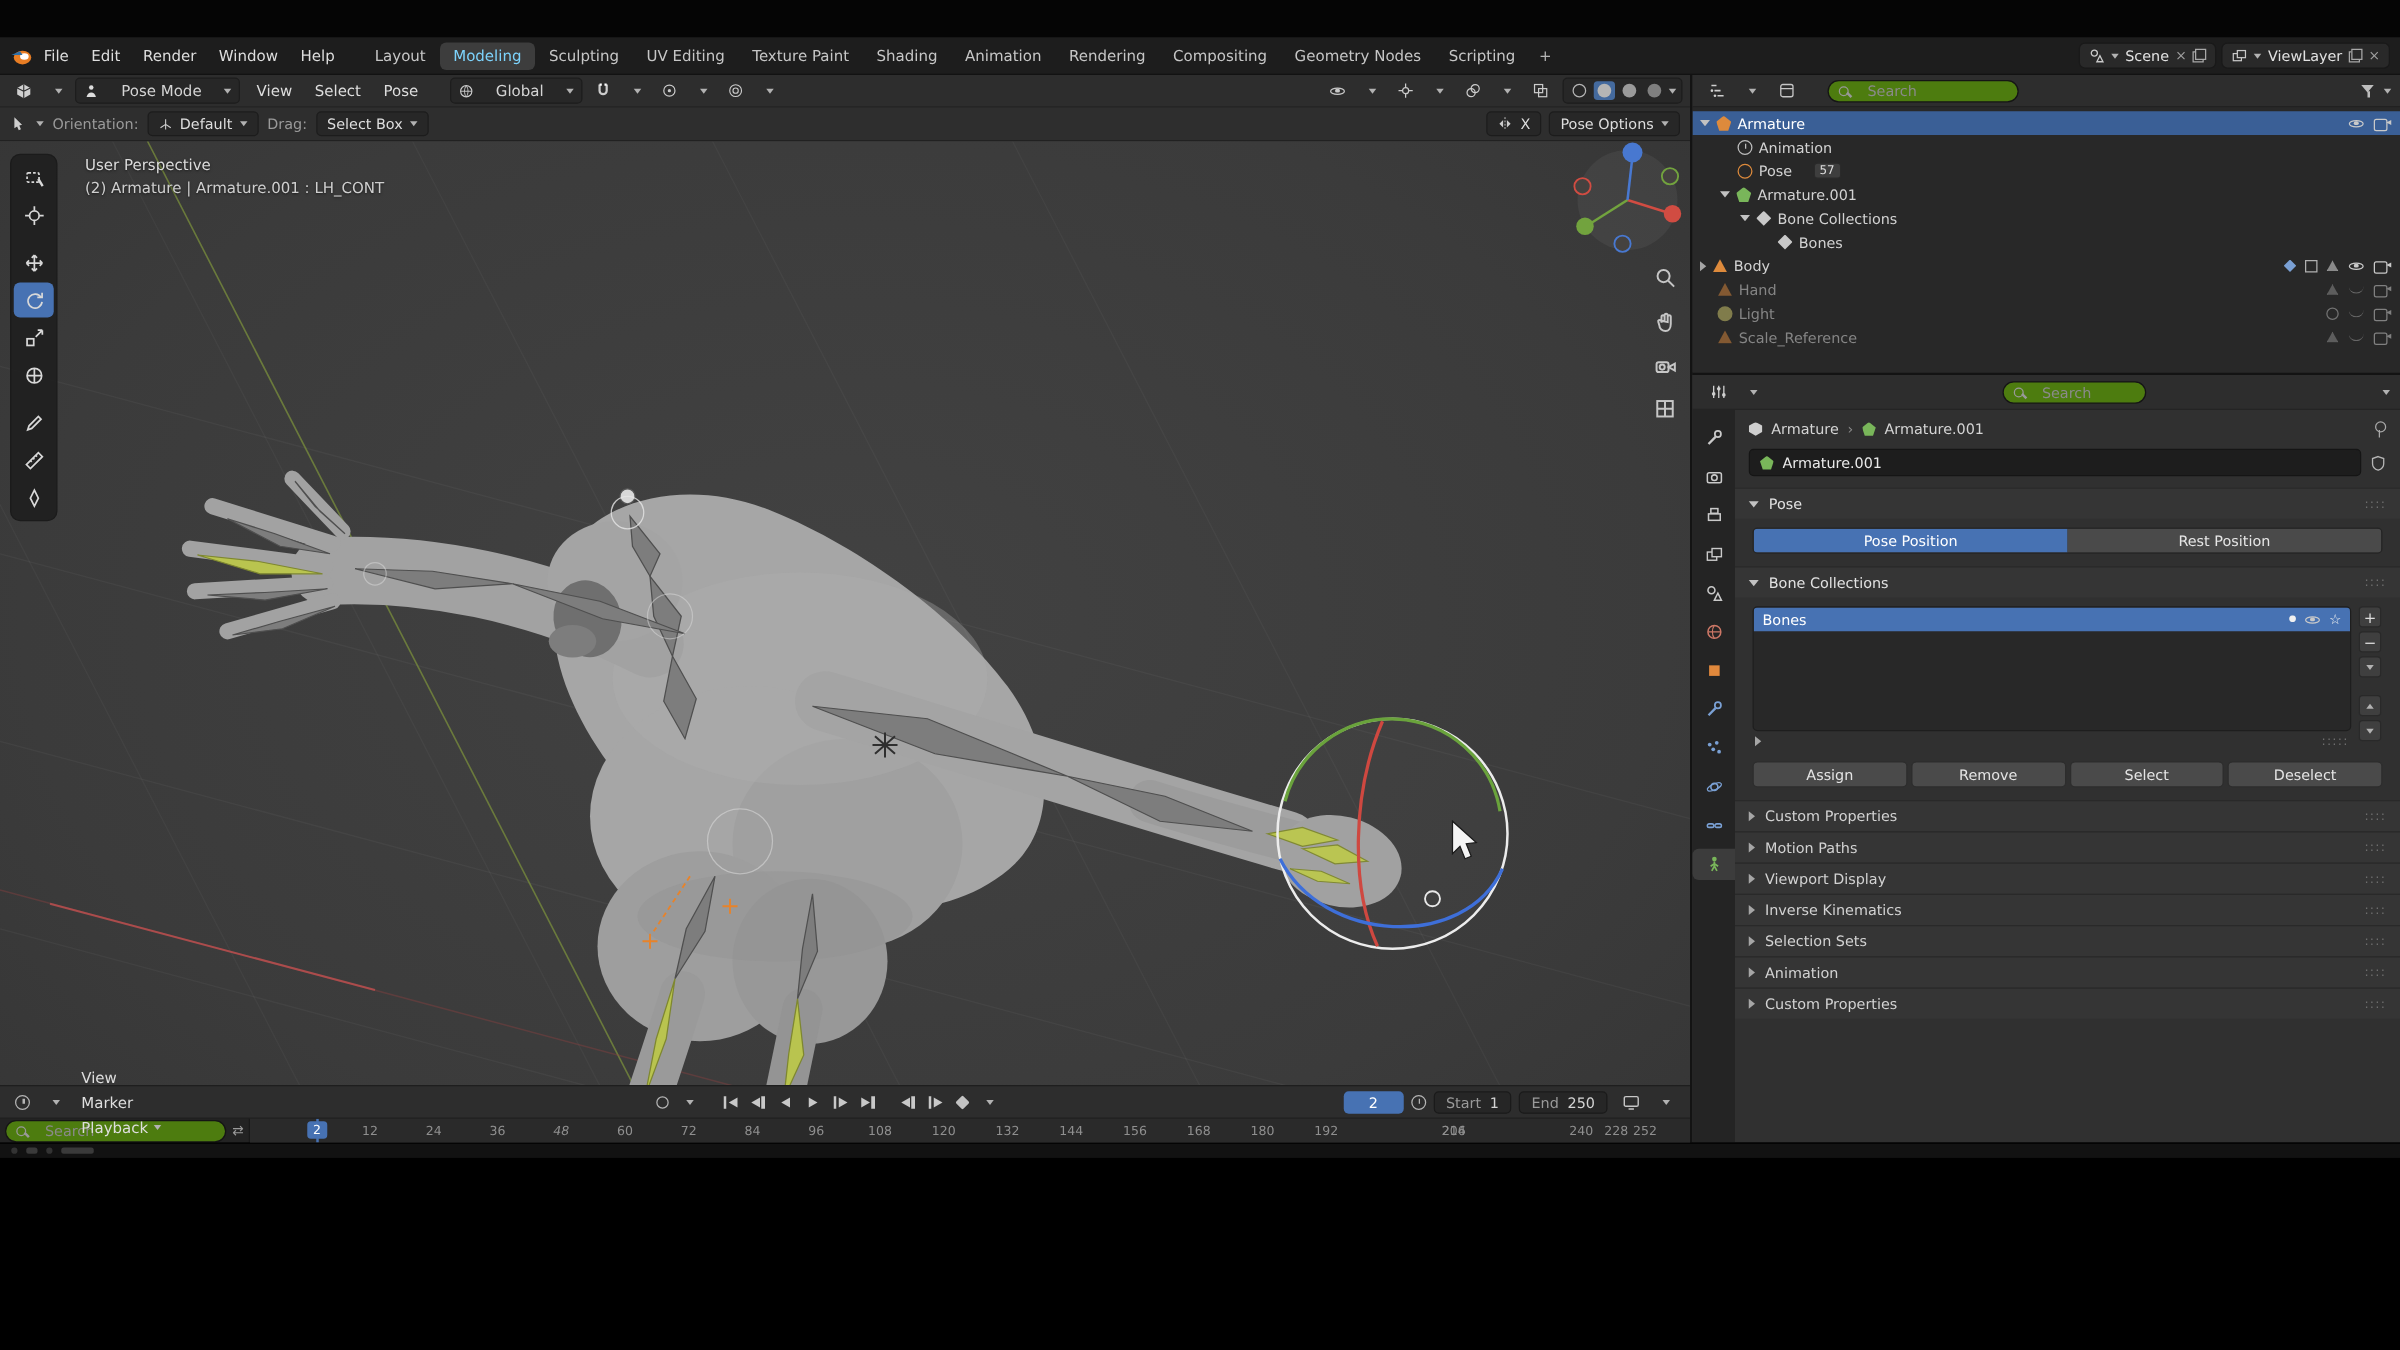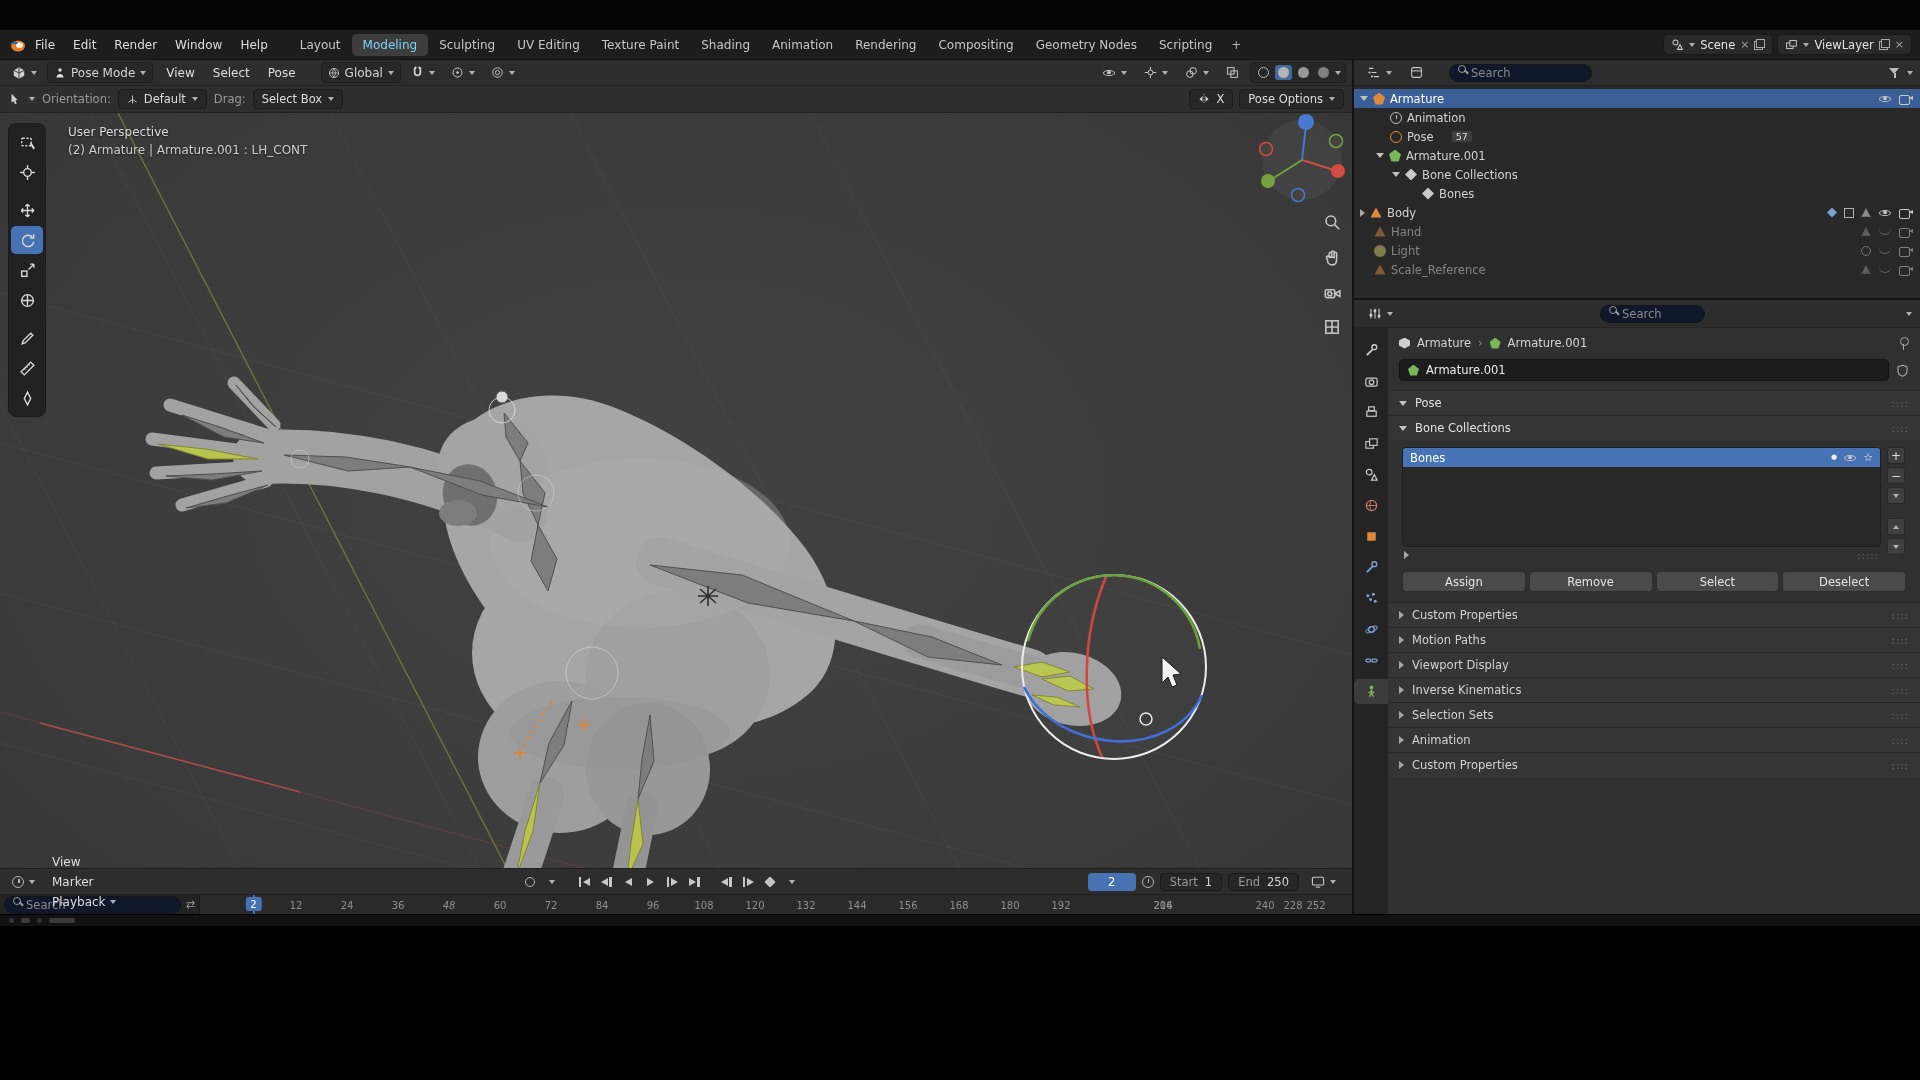--- a/index.html
+++ b/index.html
@@ -27,21 +27,21 @@
 .cd{width:0;height:0;border-left:4px solid transparent;border-right:4px solid transparent;border-top:5px solid #c2c2c2}
 .cr{width:0;height:0;border-top:4px solid transparent;border-bottom:4px solid transparent;border-left:5px solid #a6a6a6}
 .cs{width:0;height:0;border-left:3.5px solid transparent;border-right:3.5px solid transparent;border-top:4.5px solid #b2b2b2}
 .cnone{width:9px;height:1px}
 
 #main{flex:1;display:flex;min-height:0}
 #left-col{width:1352px;display:flex;flex-direction:column;min-width:0}
 #right-col{width:568px;display:flex;flex-direction:column;border-left:2px solid #131313;background:#282828}
 
 #vp-header{height:26px;background:#2d2d2d;border-bottom:1px solid #232323;display:flex;align-items:center;gap:4px;padding:0 6px}
-.hchip{display:flex;align-items:center;gap:5px;padding:2px 6px;border-radius:4px}
+.hchip{display:flex;align-items:center;gap:18px;padding:2px 6px;border-radius:4px}
 .hchip.fielded{background:#272727;border:1px solid #1d1d1d;height:21px}
 .hchip svg{flex:0 0 auto}
 #vp-menus{display:flex;align-items:center}
 .gap8{width:8px}
 #vph-right{margin-left:auto;display:flex;align-items:center;gap:5px}
 .sphere{width:11px;height:11px;border-radius:50%;background:#b5b5b5;display:inline-block}
 .sphere.wire{background:transparent;border:1.2px solid #b5b5b5}
 .sphere-chip{display:flex;align-items:center;gap:3px;background:#272727;border:1px solid #1d1d1d;border-radius:4px;padding:2px 4px;height:21px}
 .sphere-seg{padding:2px 3px;border-radius:3px;display:flex;align-items:center}
 .sphere-seg.active{background:#446a9e}
@@ -85,21 +85,21 @@
 #playhead{position:absolute;top:0;height:100%;width:24px}
 .ph-line{position:absolute;left:50%;top:0;width:2px;height:100%;background:#4772b3;transform:translateX(-50%)}
 .ph-pill{position:absolute;left:50%;top:2px;transform:translateX(-50%);background:#4772b3;color:#fff;font-size:10px;padding:0 5px;height:14px;border-radius:3px;display:flex;align-items:center}
 
 #statusbar{height:12px;background:#121212;border-top:1px solid #000;display:flex;align-items:center;gap:7px;padding:0 9px}
 .st-blob{width:9px;height:5px;background:#3a3a3a;border-radius:2px}
 .st-dotc{width:5px;height:5px;background:#333;border-radius:50%}
 
 #outliner{height:240px;display:flex;flex-direction:column;border-bottom:2px solid #131313}
 #outliner-header{height:26px;background:#2d2d2d;display:flex;align-items:center;gap:6px;padding:0 7px;border-bottom:1px solid #1e1e1e}
-.search-chip{display:flex;gap:5px;background:#0f172a;border:1px solid #151515;border-radius:10px;height:18px;padding:0 8px}
+.search-chip{display:flex;align-items:center;gap:15px;background:#4d7c0f;border:1px solid #151515;border-radius:10px;height:18px;padding:0 8px}
 .search-chip input{background:transparent;border:none;outline:none;color:#cfcfcf;font-size:11.5px;width:112px}
 .search-chip input::placeholder{color:#8a8a8a}
 .mag{width:8px;height:8px;border:1.4px solid #999;border-radius:50%;position:relative;flex:0 0 auto}
 .mag::after{content:"";position:absolute;width:5px;height:1.6px;background:#999;transform:rotate(45deg);right:-4px;bottom:-1px}
 .funnel{position:relative;width:12px;height:12px}
 .funnel::before{content:"";position:absolute;left:0;top:1px;border-left:5.5px solid transparent;border-right:5.5px solid transparent;border-top:6px solid #bdbdbd}
 .funnel::after{content:"";position:absolute;left:4.5px;top:6px;width:2px;height:5px;background:#bdbdbd}
 #outliner-rows{flex:1;overflow:hidden;padding-top:3px;background:#282828}
 .orow{height:19px;display:flex;align-items:center;gap:5px;font-size:11.5px;color:#d2d2d2;padding-right:7px}
 .orow.sel{background:#3a5f96;color:#fff}
@@ -898,20 +898,26 @@
               <svg width="13" height="13" viewBox="0 0 16 16">
                   <path d="M8 1.5l5.5 2v5c0 3.5-2.5 5.5-5.5 6.5C5 14 2.5 12 2.5 8.5v-5z" fill="none" stroke="#b5b5b5" stroke-width="1.3"></path>
                 </svg>
             </div>
 
             <div class="panel-header">
               <span class="caret cd"></span>
               <span>Pose</span>
               <span class="grip">::::</span>
             </div>
+            <div class="panel-body">
+              <div class="seg">
+                <div class="s active">Pose Position</div>
+                <div class="s">Rest Position</div>
+              </div>
+            </div>
 
             <div class="panel-header">
               <span class="caret cd"></span>
               <span>Bone Collections</span>
               <span class="grip">::::</span>
             </div>
             <div class="panel-body">
               <div class="bc-wrap">
                 <div class="bc-listcol">
                   <div class="bc-listbox" id="bc-list">

